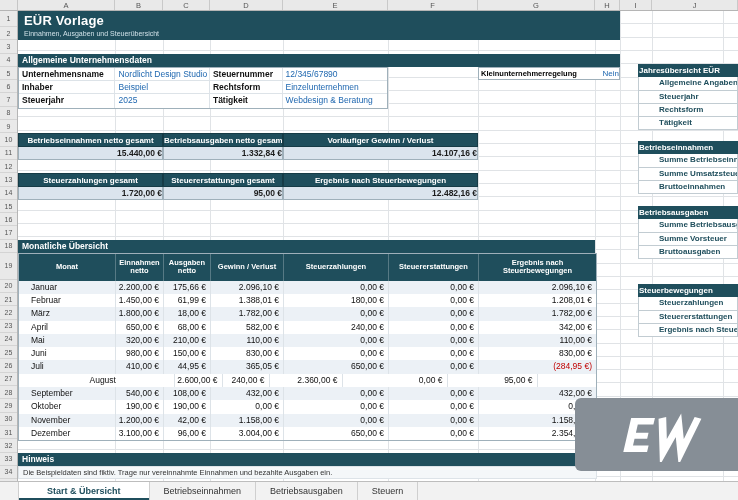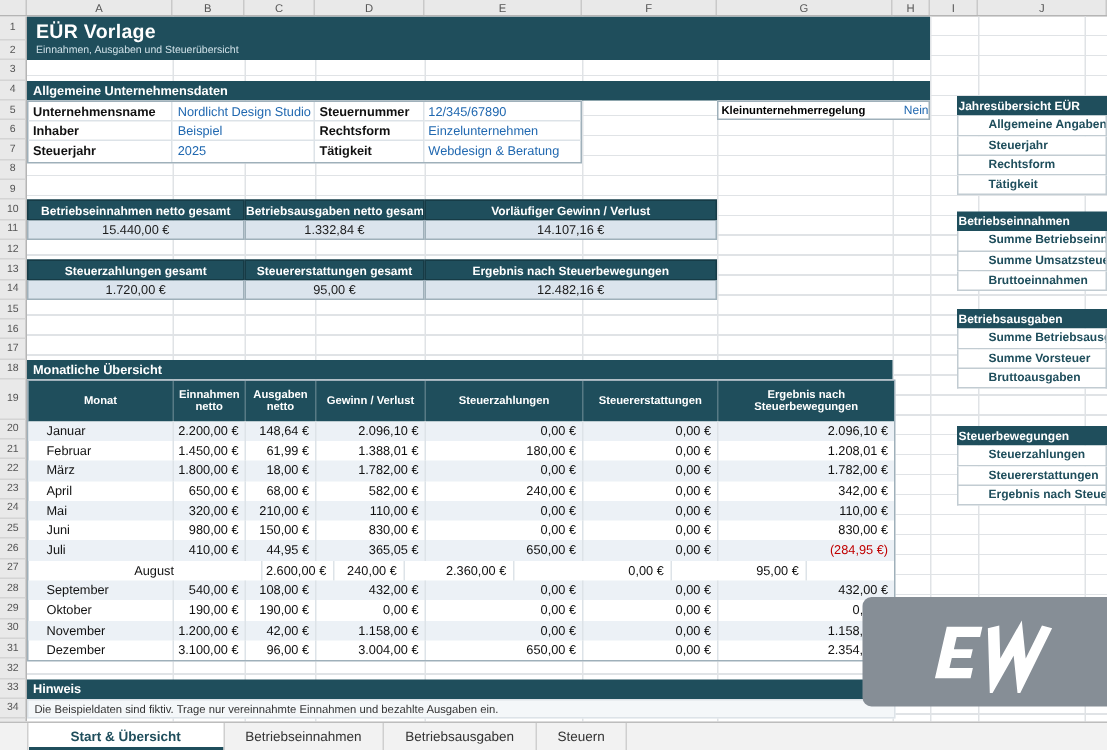--- a/index.html
+++ b/index.html
@@ -56,22 +56,22 @@
   .vbc{width:95px;} .ld{width:73px;} .vef{width:105px;border-right:none !important;}
 
   .kbox{left:478px;top:55.9px;width:142px;height:13.3px;border:1px solid #9fb0ba;background:#fff;
         display:flex;z-index:2;}
   .kbox .klab{width:115px;font-weight:bold;font-size:7.5px;line-height:11.3px;padding-left:2px;
         white-space:nowrap;overflow:hidden;}
   .kbox .kval{width:25px;color:#2068B0;font-size:8px;line-height:11.3px;text-align:right;}
 
   .s-h{height:13.3px;background:#1F4E5C;color:#fff;font-weight:bold;font-size:8px;line-height:13.3px;
        text-align:center;white-space:nowrap;overflow:hidden;border:1px solid #163b46;z-index:2;}
-  .s-v{height:13.3px;background:#DBE4ED;color:#1c1c1c;font-weight:normal;font-size:8.5px;line-height:12.3px;
-       text-align:center;border:1px solid #9fb0ba;border-top:none;z-index:2;}
+  .s-v{height:13.3px;background:#DBE4ED;color:#1c1c1c;font-weight:bold;font-size:8.5px;line-height:12.3px;
+       text-align:right;border:1px solid #9fb0ba;border-top:none;z-index:2;}
 
   .mwrap{left:18px;top:242.1px;width:579px;border:1px solid #9fb0ba;background:#fff;z-index:2;}
   .mhead{display:flex;height:26.6px;background:#1F4E5C;}
   .mhead span{box-sizing:border-box;border-right:1px solid rgba(255,255,255,.25);color:#fff;
         font-weight:bold;font-size:7.5px;display:flex;align-items:center;justify-content:center;
         text-align:center;padding:0 2px;line-height:1.15;}
   .mrow{display:flex;height:13.3px;justify-content:center;}
   .mrow:nth-of-type(even){background:#ecf1f6;}
   .mrow span{box-sizing:border-box;border-right:1px solid #dde3e8;overflow:hidden;white-space:nowrap;}
   .w0{width:97px}.w1{width:48px}.w2{width:47px}.w3{width:73px}.w4{width:105px}.w5{width:90px}
@@ -216,21 +216,21 @@
         <span class="w1">Einnahmen netto</span>
         <span class="w2">Ausgaben netto</span>
         <span class="w3">Gewinn / Verlust</span>
         <span class="w4">Steuerzahlungen</span>
         <span class="w5">Steuererstattungen</span>
         <span class="w6">Ergebnis nach Steuerbewegungen</span>
       </div>
       <div class="mrow">
         <span class="w0 mon">Januar</span>
         <span class="w1 num">2.200,00 €</span>
-        <span class="w2 num">148,64 €</span>
+        <span class="w2 num">175,66 €</span>
         <span class="w3 num">2.096,10 €</span>
         <span class="w4 num">0,00 €</span>
         <span class="w5 num">0,00 €</span>
         <span class="w6 num">2.096,10 €</span>
       </div>
       <div class="mrow">
         <span class="w0 mon">Februar</span>
         <span class="w1 num">1.450,00 €</span>
         <span class="w2 num">61,99 €</span>
         <span class="w3 num">1.388,01 €</span>

